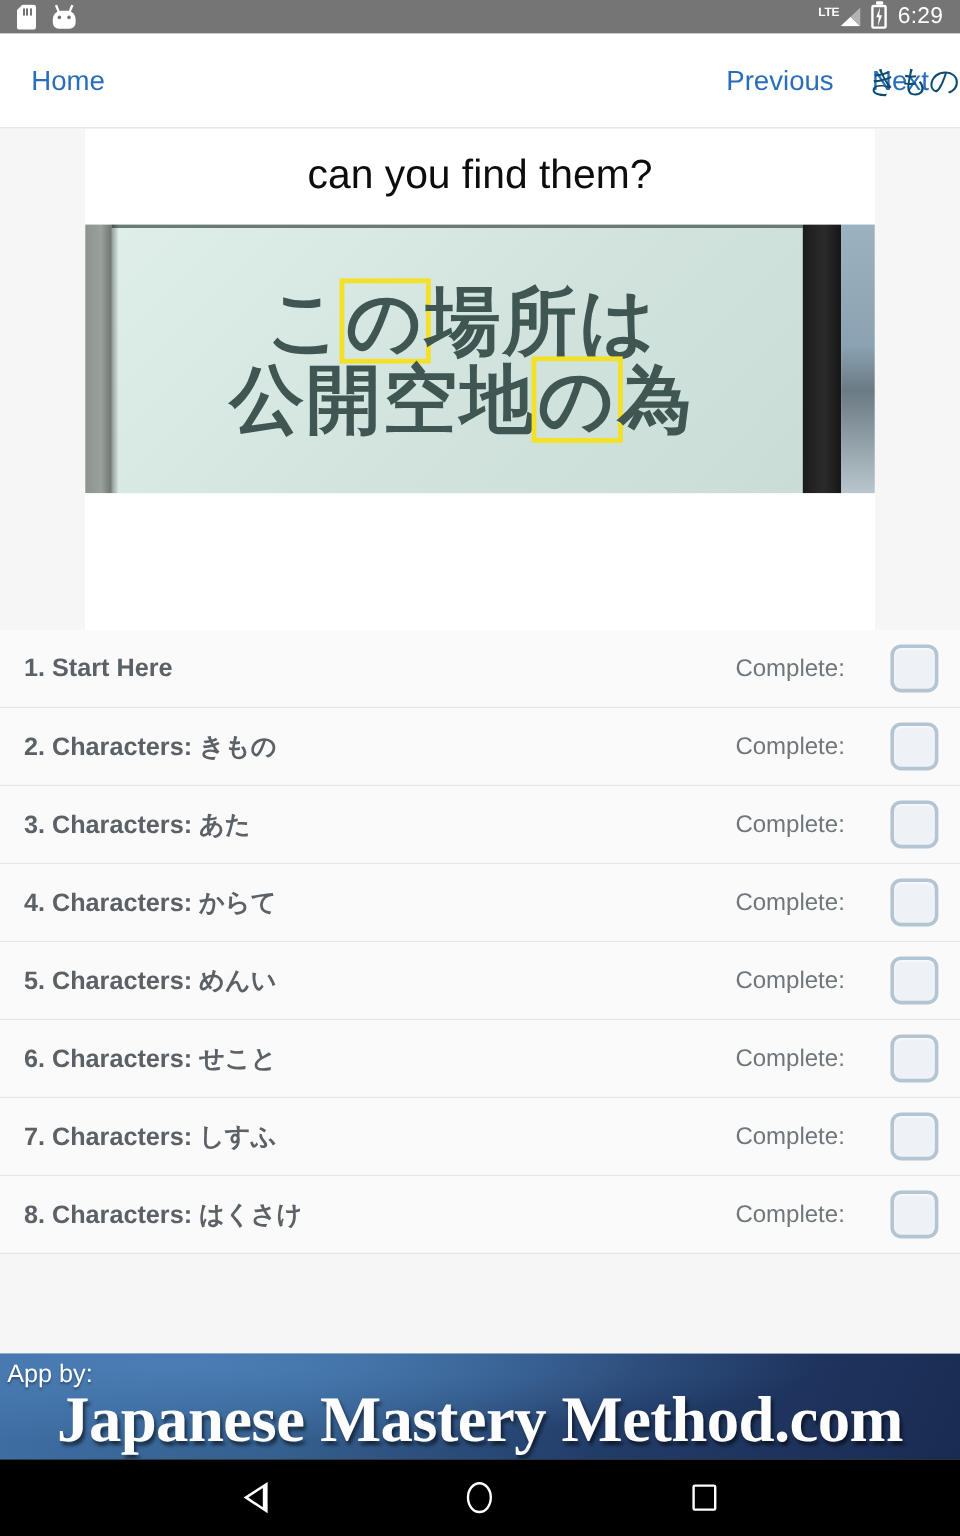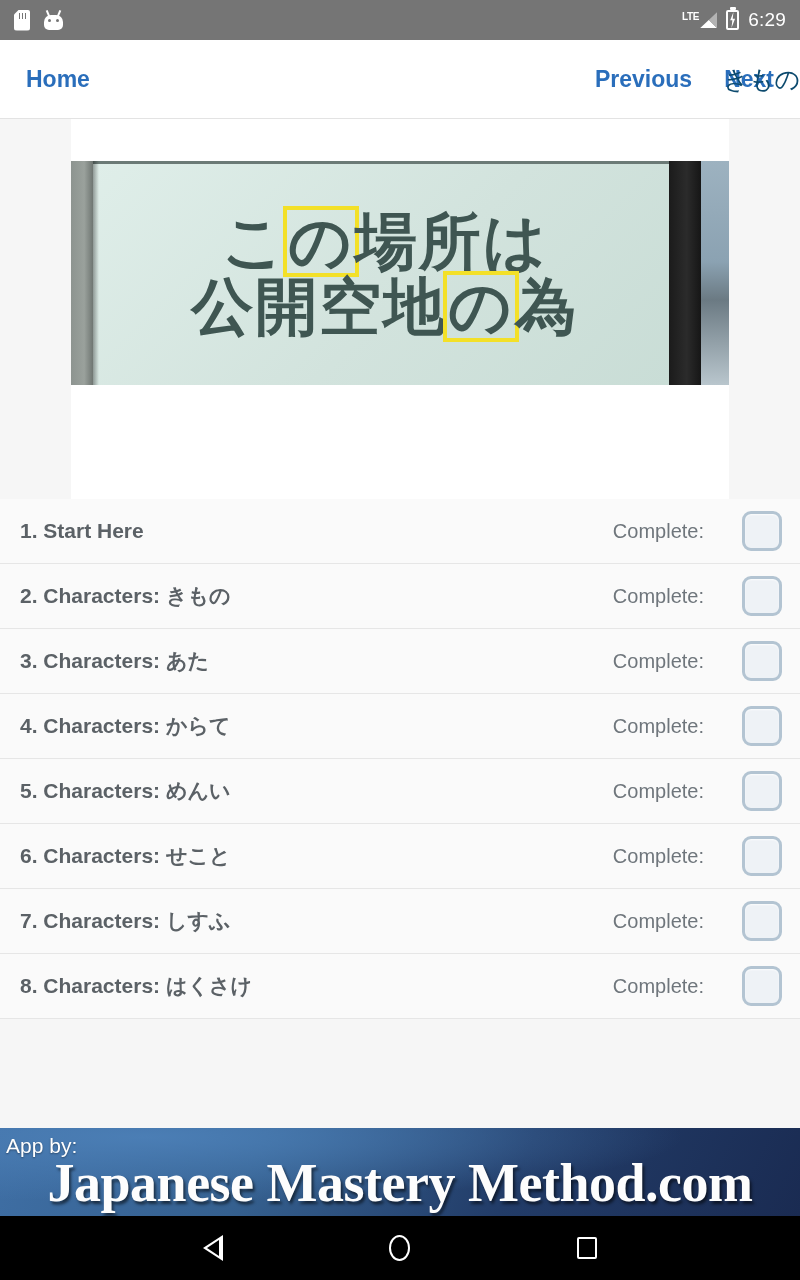--- a/index.html
+++ b/index.html
@@ -16,21 +16,21 @@
     position: relative;
     width: 800px;
     height: 1280px;
     background: #f6f6f6;
     display: flex;
     flex-direction: column;
   }
 
   
   .status-bar {
-    height: 40px;
+    height: 28px;
     background: #757575;
     display: flex;
     align-items: center;
     padding: 0 14px;
     flex: none;
   }
   .status-left { display: flex; align-items: center; gap: 14px; }
   .status-right { margin-left: auto; display: flex; align-items: center; gap: 9px; }
 
   .sd-icon { width: 16px; height: 21px; position: relative; }
@@ -95,21 +95,21 @@
     display: flex;
     align-items: center;
     padding: 0 26px;
     flex: none;
     position: relative;
     border-bottom: 1px solid #e3e3e3;
   }
   .nav-link {
     color: #2a6ebb;
     font-size: 23px;
-    font-weight: bold;
+    font-weight: normal;
     white-space: nowrap;
     cursor: pointer;
   }
   .appbar-title {
     position: absolute;
     left: 0; right: 0;
     text-align: right;
     font-size: 25px;
     color: #0c4a6e;
     pointer-events: none;
@@ -336,20 +336,21 @@
     <div class="appbar-right">
       <div class="nav-link">Previous</div>
       <div class="nav-link">Next</div>
     </div>
   </div>
 
   <div class="content">
 
     <div class="lesson-card">
       <div class="prompt">
+        <div>can you find them?</div>
       </div>
 
       <div class="sign-photo">
         <div class="board"></div>
         <div class="pole-left"></div>
         <div class="pole-left-shadow"></div>
         <div class="dark-right"></div>
         <div class="blue-right"></div>
         <div class="sign-lines">
           <div class="sign-line">

